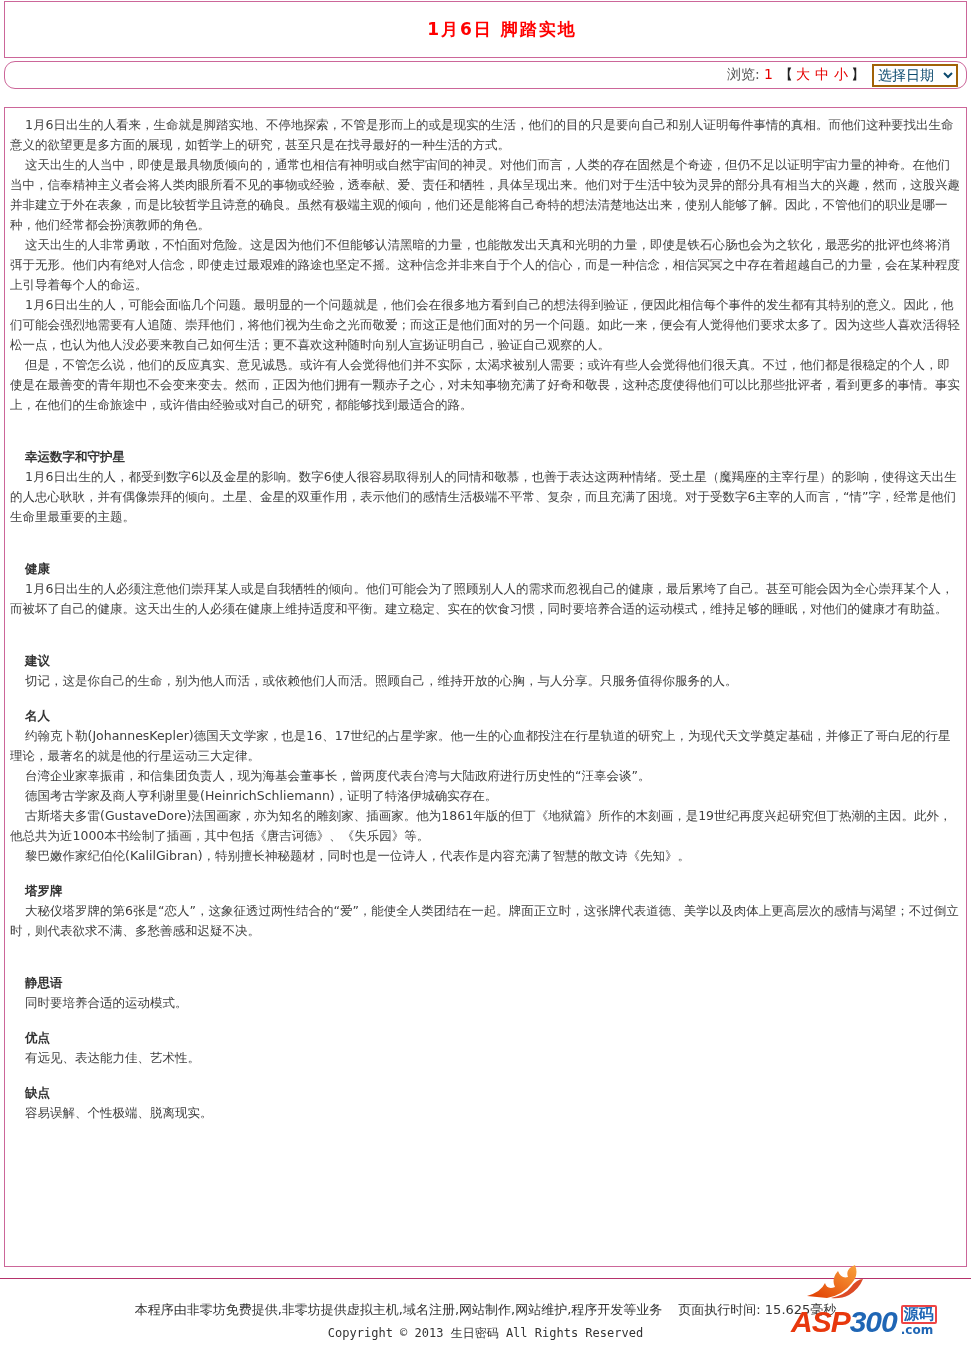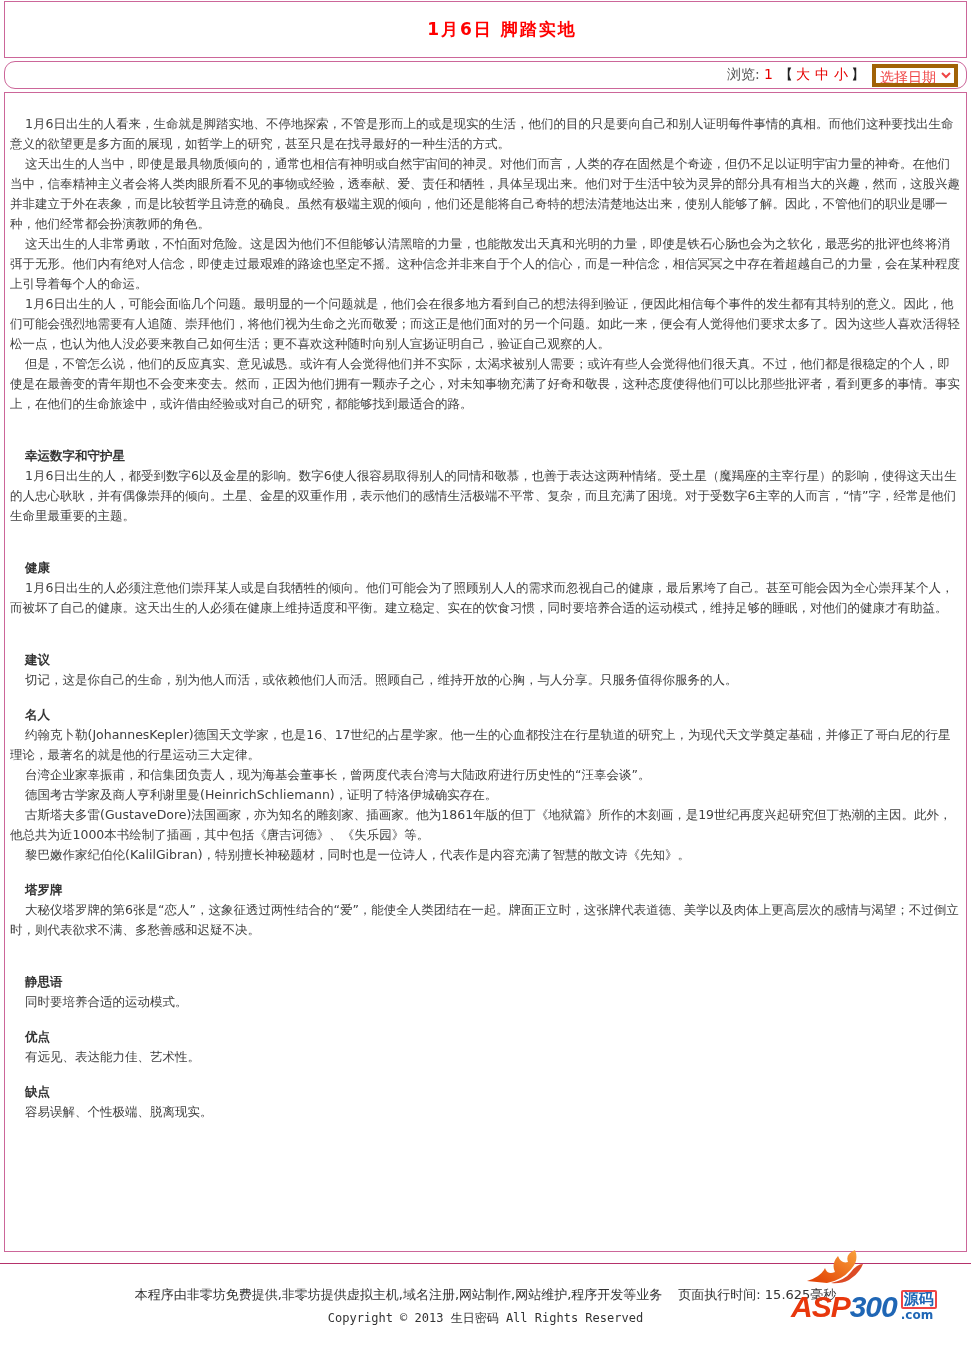--- a/index.html
+++ b/index.html
@@ -10,23 +10,23 @@
 
   .title-box{margin-top:1px;height:57px;display:flex;align-items:center;justify-content:center;padding-left:33px;}
   .page-title{color:#ff0000;font-size:17px;font-weight:bold;letter-spacing:2px;}
 
   .toolbar-box{margin-top:3px;height:28px;display:flex;align-items:center;justify-content:flex-end;
     padding-right:8px;font-size:14px;color:#555;gap:6px;border-radius:11px;}
   .views-label{color:#555;}
   .red{color:#e60000;}
   .fontsize-ctl{color:#222;letter-spacing:1px;}
   .fontsize-ctl a{color:#e60000;text-decoration:none;cursor:pointer;margin:0 2px;}
-  .date-select{font-size:14px;height:23px;min-width:86px;border:4px solid #a16207;background:#fff;color:#ef4444;}
+  .date-select{font-size:14px;height:23px;min-width:86px;border:2px solid #a16207;background:#fff;color:#0c4a6e;}
 
-  .content-box{margin-top:3px;padding:21px 5px 12px 5px;font-size:12.5px;line-height:20px;
+  .content-box{margin-top:18px;padding:7px 5px 12px 5px;font-size:12.5px;line-height:20px;
     color:#404040;min-height:1160px;}
   .content-box p{margin:0;text-indent:15px;}
   .content-box .heading{font-weight:bold;color:#333;text-indent:15px;}
   .gap-line{margin-top:20px;}
   .mt-lg{margin-top:32px;}
   .mt-sm{margin-top:15px;}
   .fp-gap{margin-top:16px;}
 
   .footer-sep{border-top:1px solid #b5326b;margin-top:11px;}
   .footer{position:relative;text-align:center;color:#333;padding-top:22px;}

